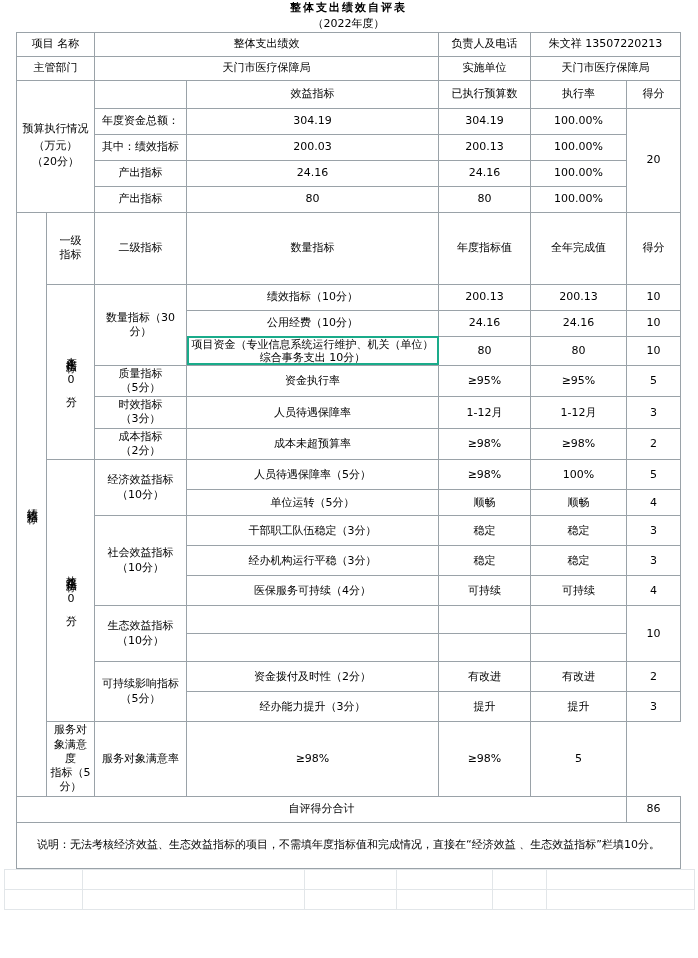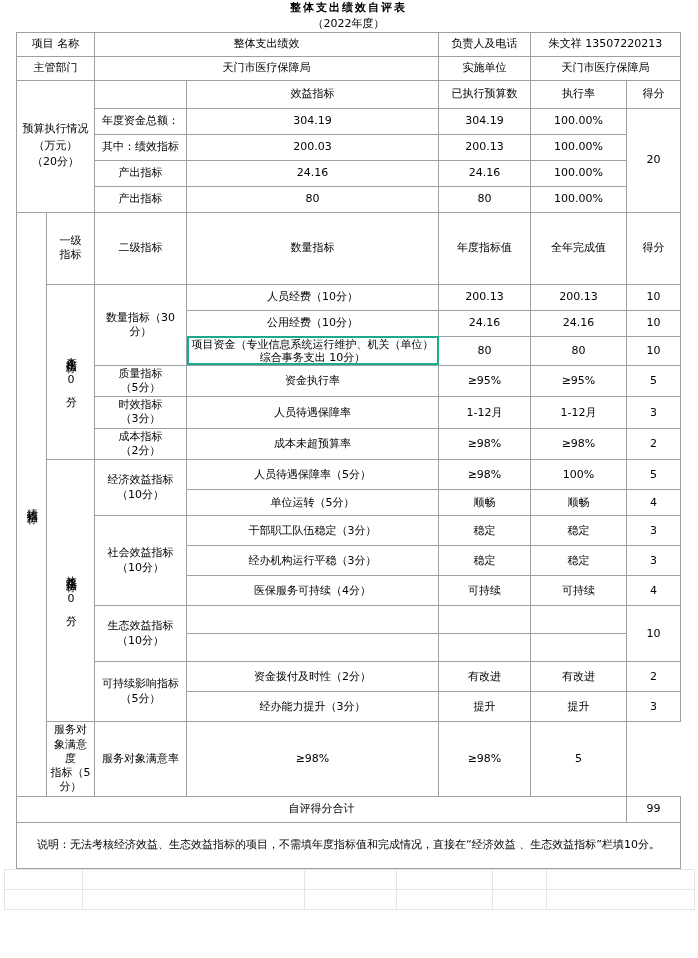--- a/index.html
+++ b/index.html
@@ -169,21 +169,21 @@
         <td>年度指标值</td>
         <td>全年完成值</td>
         <td>得分</td>
       </tr>
 
       <tr style="height:26px">
         <td rowspan="6">
           <span class="vtext">产出指标（40分）</span>
         </td>
         <td rowspan="3">数量指标（30分）</td>
-        <td>人员经费（10分）</td>
+        <td>绩效指标（10分）</td>
         <td>200.13</td>
         <td>200.13</td>
         <td>10</td>
       </tr>
       <tr style="height:26px">
         <td>公用经费（10分）</td>
         <td>24.16</td>
         <td>24.16</td>
         <td>10</td>
       </tr>
@@ -280,21 +280,21 @@
       <tr style="height:40px">
         <td><span style="display:inline-block;line-height:1.3">服务对象满意度<br>指标（5分）</span></td>
         <td>服务对象满意率</td>
         <td>≥98%</td>
         <td>≥98%</td>
         <td>5</td>
       </tr>
 
       <tr style="height:26px">
         <td colspan="6">自评得分合计</td>
-        <td>99</td>
+        <td>86</td>
       </tr>
 
       <tr style="height:46px">
         <td colspan="7" class="note">说明：无法考核经济效益、生态效益指标的项目，不需填年度指标值和完成情况，直接在“经济效益  、生态效益指标”栏填10分。</td>
       </tr>
     </tbody>
   </table>
 
   <table class="grid">
     <colgroup>

